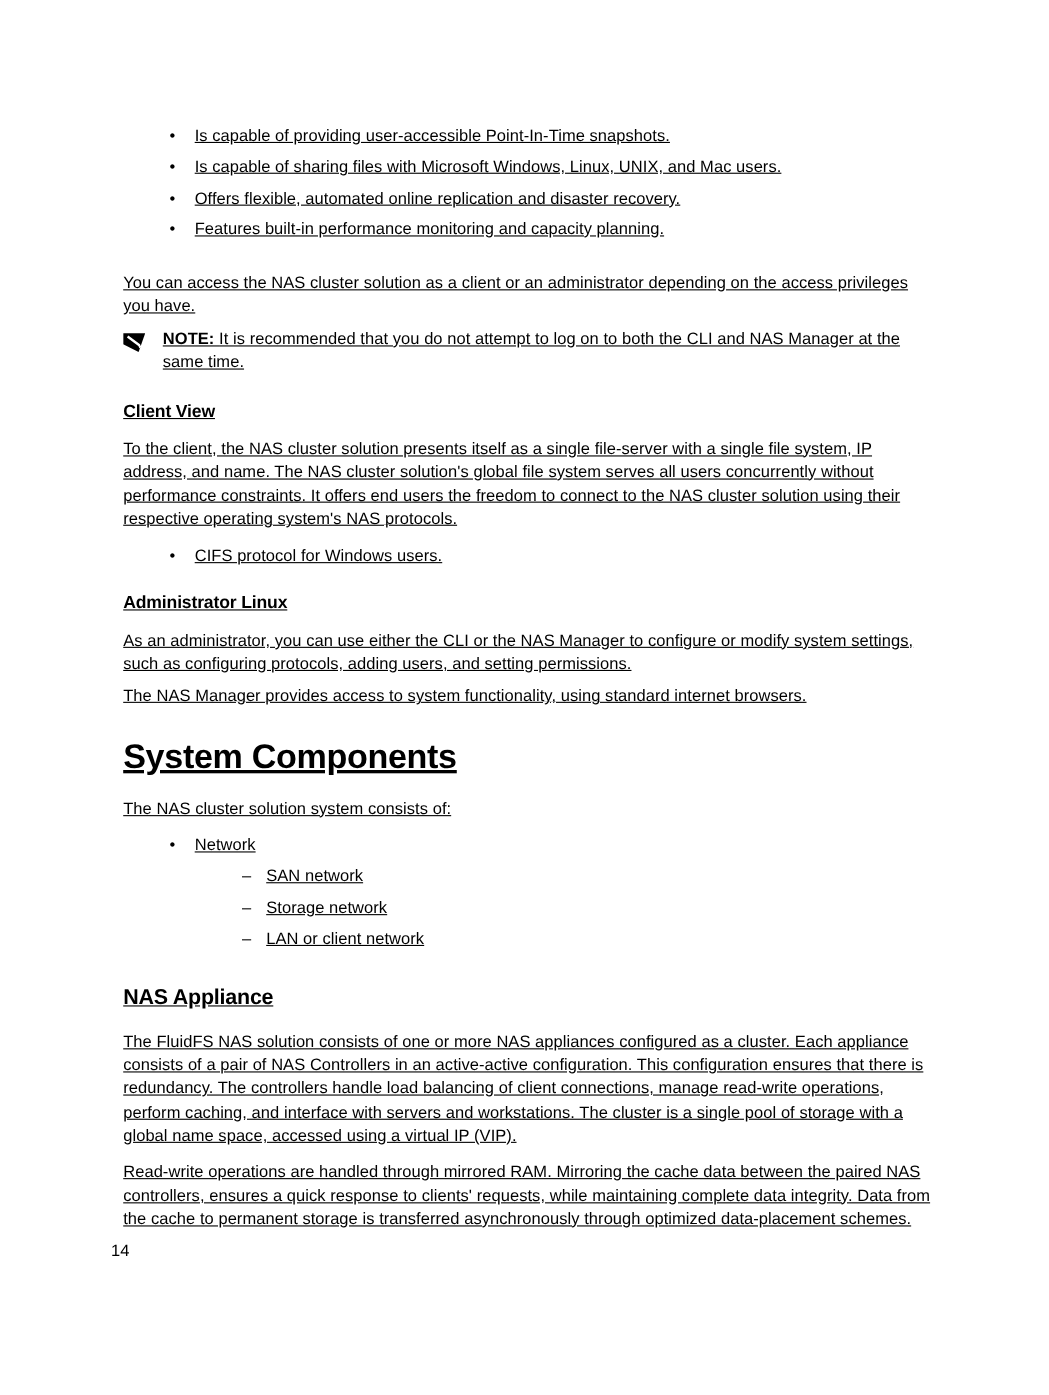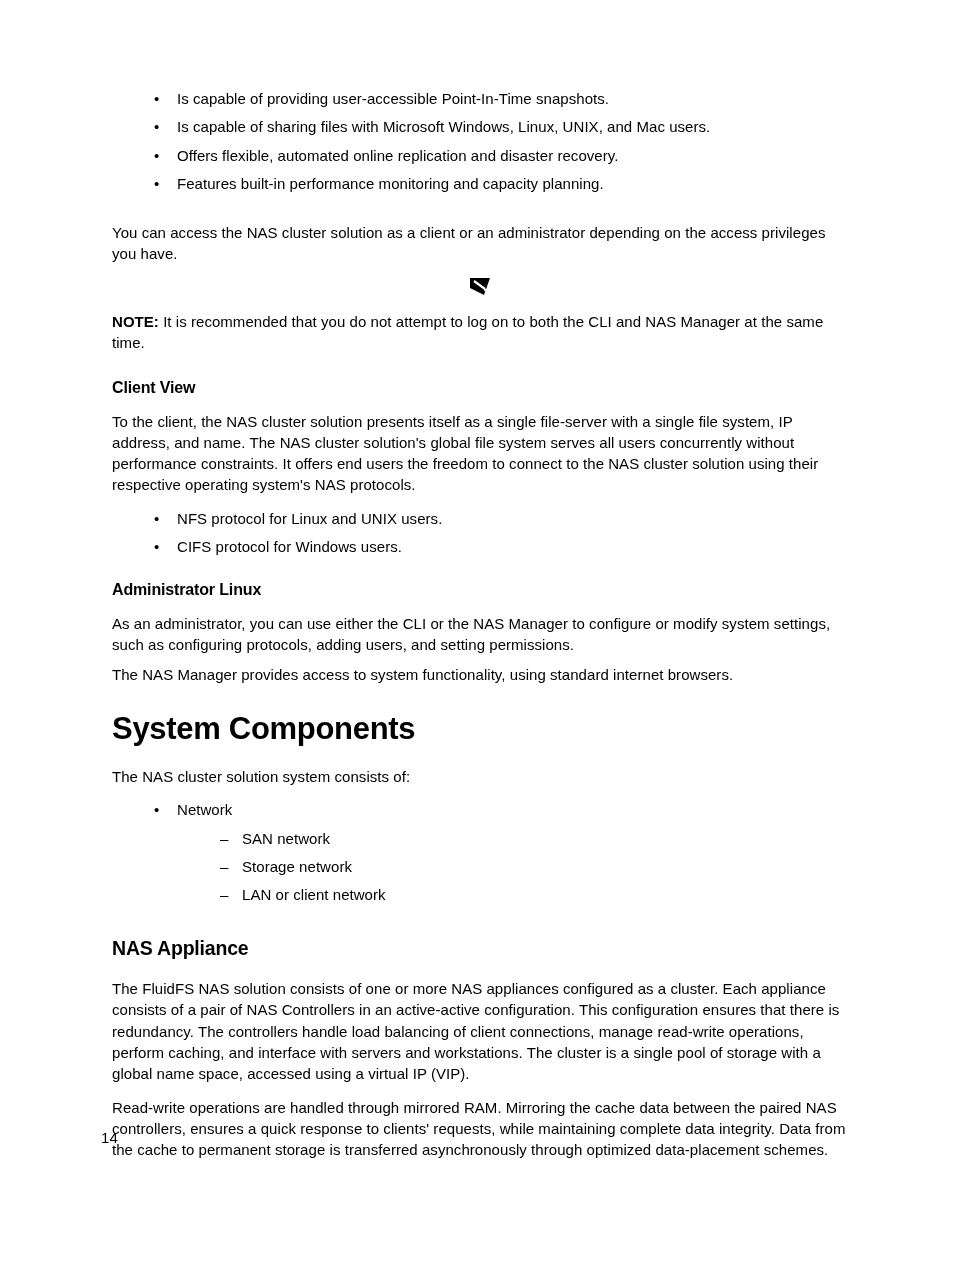--- a/index.html
+++ b/index.html
@@ -7,25 +7,26 @@
     margin: 0;
     padding: 0;
     background: #fff;
     color: #000;
     font-family: Arial, Helvetica, sans-serif;
   }
   .page {
     width: 954px;
     height: 1268px;
     box-sizing: border-box;
-    padding: 88px 106px 0 112px;
+    padding: 113px 106px 0 112px;
     position: relative;
     font-size: 15px;
     line-height: 1.42;
     letter-spacing: 0.05px;
+    text-decoration: underline;
   }
   ul.top-list {
     margin: 0 0 28px 0;
     padding-left: 48px;
     list-style: none;
   }
   ul.top-list > li {
     position: relative;
     padding-left: 17px;
     margin-bottom: 7px;
@@ -55,24 +56,23 @@
     letter-spacing: -0.3px;
   }
   p {
     margin: 0 0 12px 0;
   }
   p.tight {
     margin: 0 0 8px 0;
   }
   .note-row {
     display: flex;
-    align-items: center;
+    align-items: flex-start;
     gap: 16px;
     margin: 3px 0 24px 0;
-    flex-direction: column;
   }
   .note-icon {
     flex: 0 0 auto;
     width: 20px;
     height: 20px;
     margin-top: 2px;
   }
   .note-text {
     flex: 1 1 auto;
     font-size: 15px;
@@ -162,21 +162,20 @@
     </span>
     <div class="note-text">
       <b>NOTE: </b><span>It is recommended that you do not attempt to log on to both the CLI and NAS Manager at the same time.</span>
     </div>
   </div>
 
   <h2 class="sub">Client View</h2>
   <p>To the client, the NAS cluster solution presents itself as a single file-server with a single file system, IP address, and name. The NAS cluster solution's global file system serves all users concurrently without performance constraints. It offers end users the freedom to connect to the NAS cluster solution using their respective operating system's NAS protocols.</p>
 
   <ul class="proto-list">
-    <li>NFS protocol for Linux and UNIX users.</li>
     <li>CIFS protocol for Windows users.</li>
   </ul>
 
   <h2 class="sub">Administrator Linux</h2>
   <p class="tight">As an administrator, you can use either the CLI or the NAS Manager to configure or modify system settings, such as configuring protocols, adding users, and setting permissions.</p>
   <p class="block">The NAS Manager provides access to system functionality, using standard internet browsers.</p>
 
   <h1 class="big">System Components</h1>
   <p class="block2">The NAS cluster solution system consists of:</p>
 

